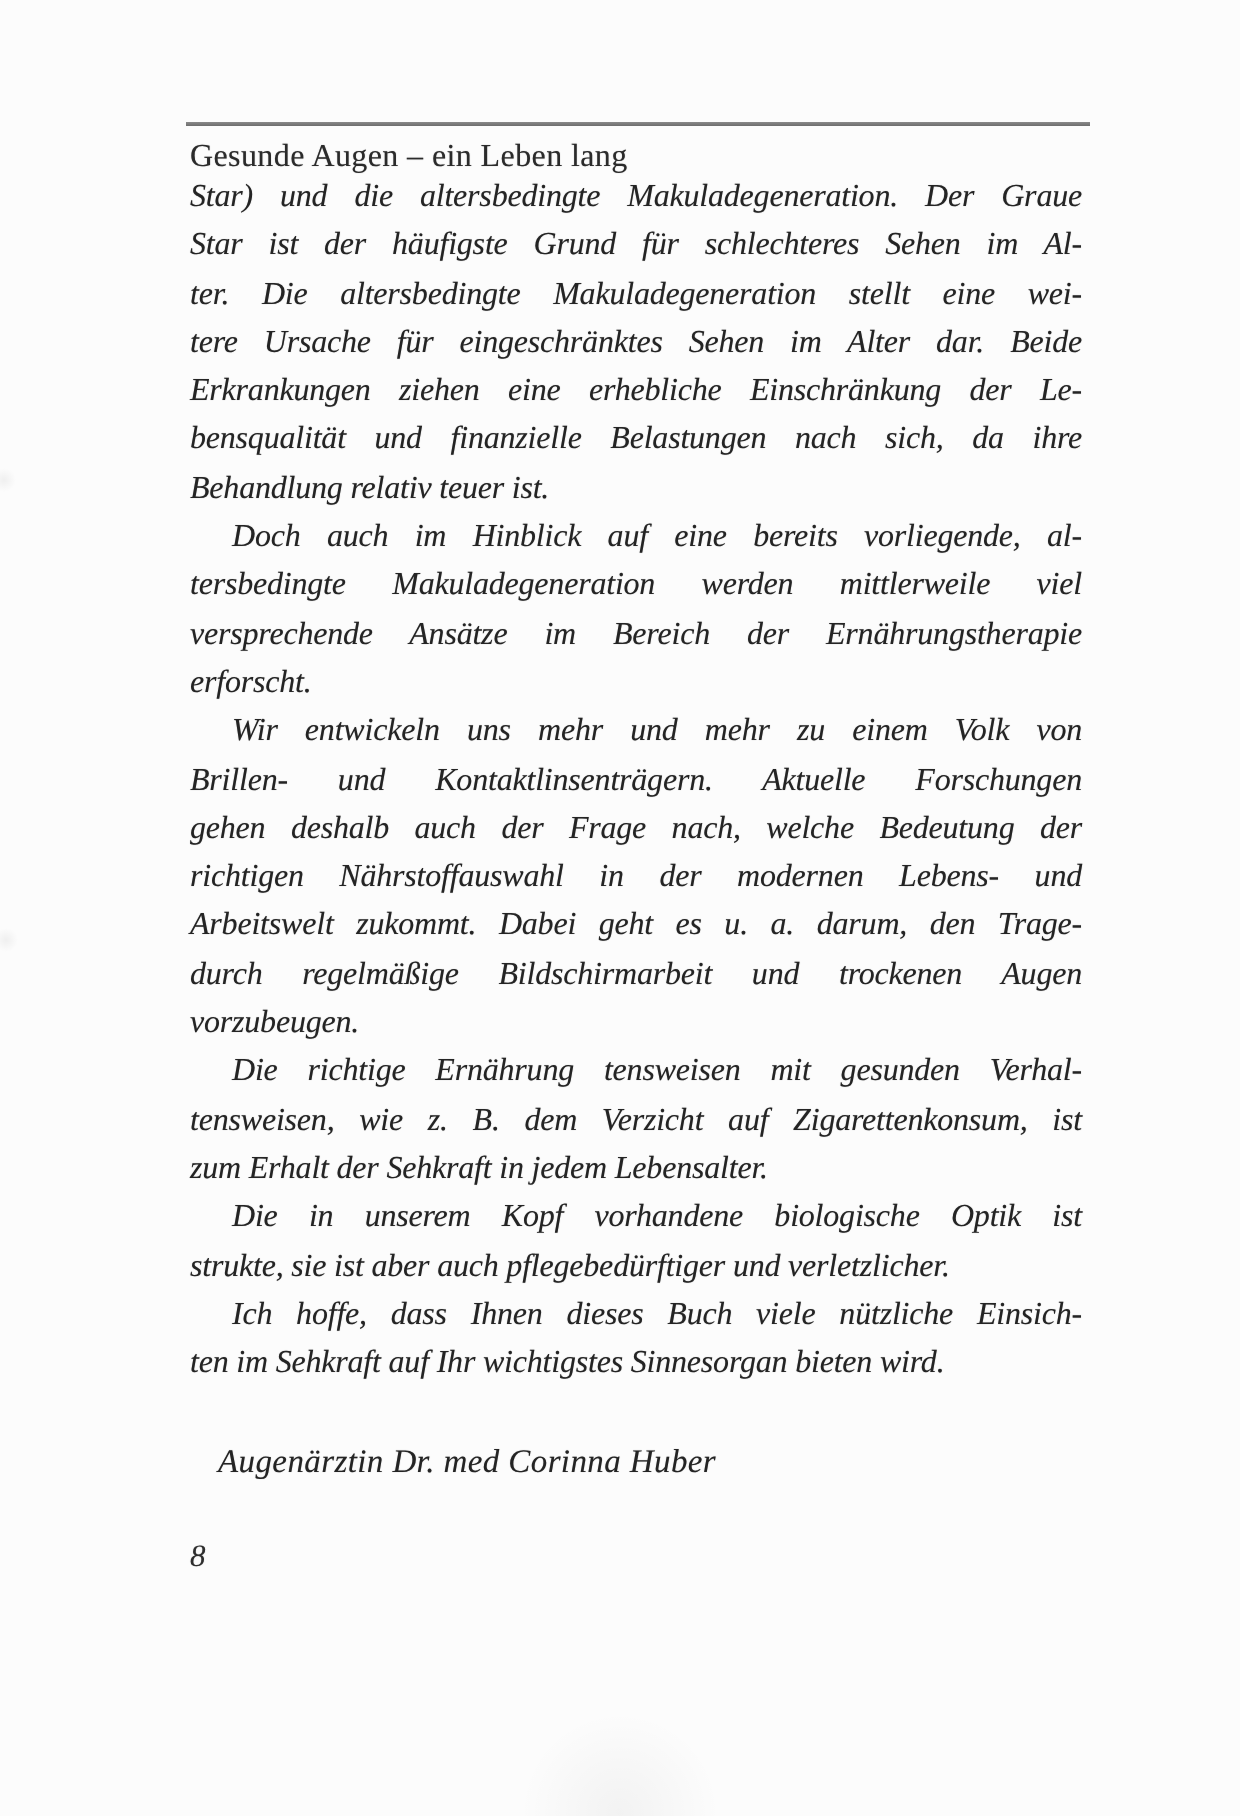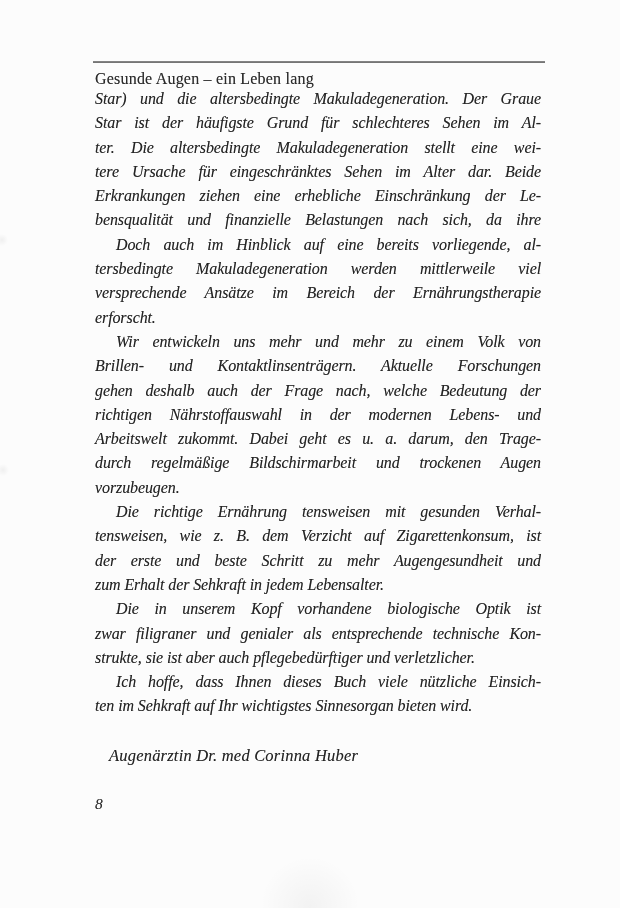--- a/index.html
+++ b/index.html
@@ -93,45 +93,44 @@
 
   <div class="text-column">
     <div>
         <div>
           <div class="line just">Star) und die altersbedingte Makuladegeneration. Der Graue</div>
           <div class="line just">Star ist der häufigste Grund für schlechteres Sehen im Al-</div>
           <div class="line just">ter. Die altersbedingte Makuladegeneration stellt eine wei-</div>
           <div class="line just">tere Ursache für eingeschränktes Sehen im Alter dar. Beide</div>
           <div class="line just">Erkrankungen ziehen eine erhebliche Einschränkung der Le-</div>
           <div class="line just">bensqualität und finanzielle Belastungen nach sich, da ihre</div>
+          <div class="line">Behandlung relativ teuer ist.</div>
         </div>
         <div>
           <div class="line just ind">Doch auch im Hinblick auf eine bereits vorliegende, al-</div>
           <div class="line just">tersbedingte Makuladegeneration werden mittlerweile viel</div>
           <div class="line just">versprechende Ansätze im Bereich der Ernährungstherapie</div>
           <div class="line">erforscht.</div>
         </div>
         <div>
           <div class="line just ind">Wir entwickeln uns mehr und mehr zu einem Volk von</div>
           <div class="line just">Brillen- und Kontaktlinsenträgern. Aktuelle Forschungen</div>
           <div class="line just">gehen deshalb auch der Frage nach, welche Bedeutung der</div>
           <div class="line just">richtigen Nährstoffauswahl in der modernen Lebens- und</div>
           <div class="line just">Arbeitswelt zukommt. Dabei geht es u. a. darum, den Trage-</div>
           <div class="line just">durch regelmäßige Bildschirmarbeit und trockenen Augen</div>
           <div class="line">vorzubeugen.</div>
         </div>
         <div>
           <div class="line just ind">Die richtige Ernährung tensweisen mit gesunden Verhal-</div>
           <div class="line just">tensweisen, wie z. B. dem Verzicht auf Zigarettenkonsum, ist</div>
-          <div class="line just">der erste und beste Schritt zu mehr Augengesundheit und</div>
           <div class="line">zum Erhalt der Sehkraft in jedem Lebensalter.</div>
         </div>
         <div>
           <div class="line just ind">Die in unserem Kopf vorhandene biologische Optik ist</div>
-          <div class="line just">zwar filigraner und genialer als entsprechende technische Kon-</div>
           <div class="line">strukte, sie ist aber auch pflegebedürftiger und verletzlicher.</div>
         </div>
         <div>
           <div class="line just ind">Ich hoffe, dass Ihnen dieses Buch viele nützliche Einsich-</div>
           <div class="line">ten im Sehkraft auf Ihr wichtigstes Sinnesorgan bieten wird.</div>
         </div>
       </div>
 
     <div class="signature">Augenärztin Dr. med Corinna Huber</div>
 

